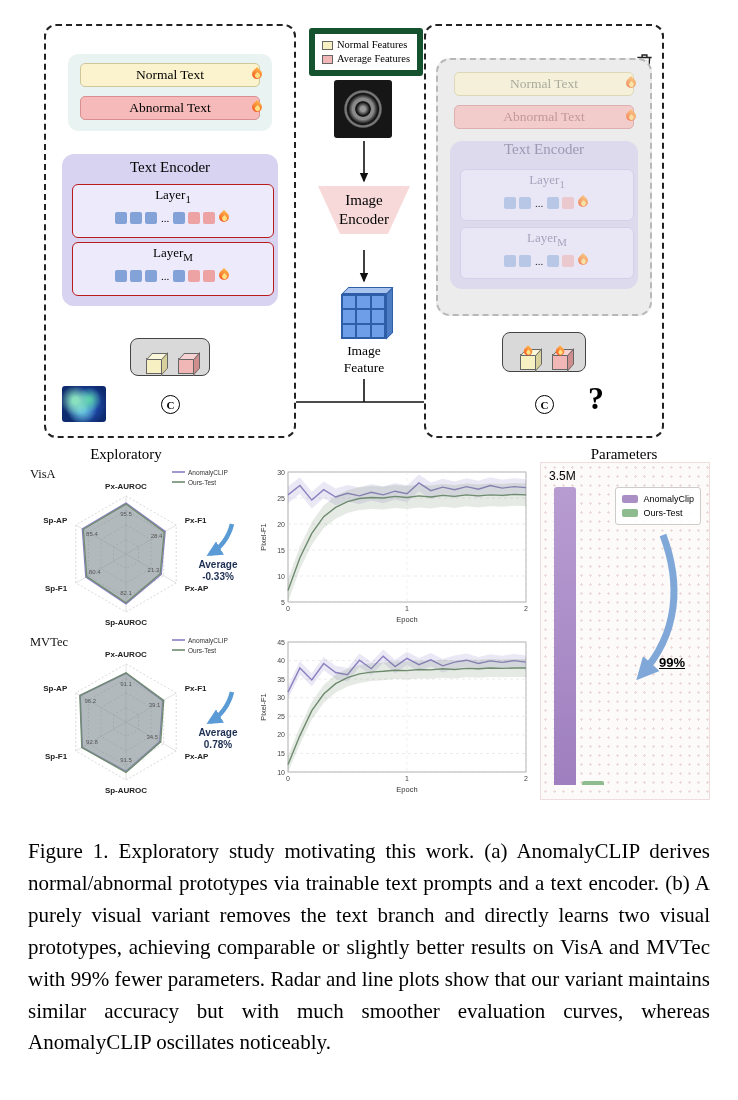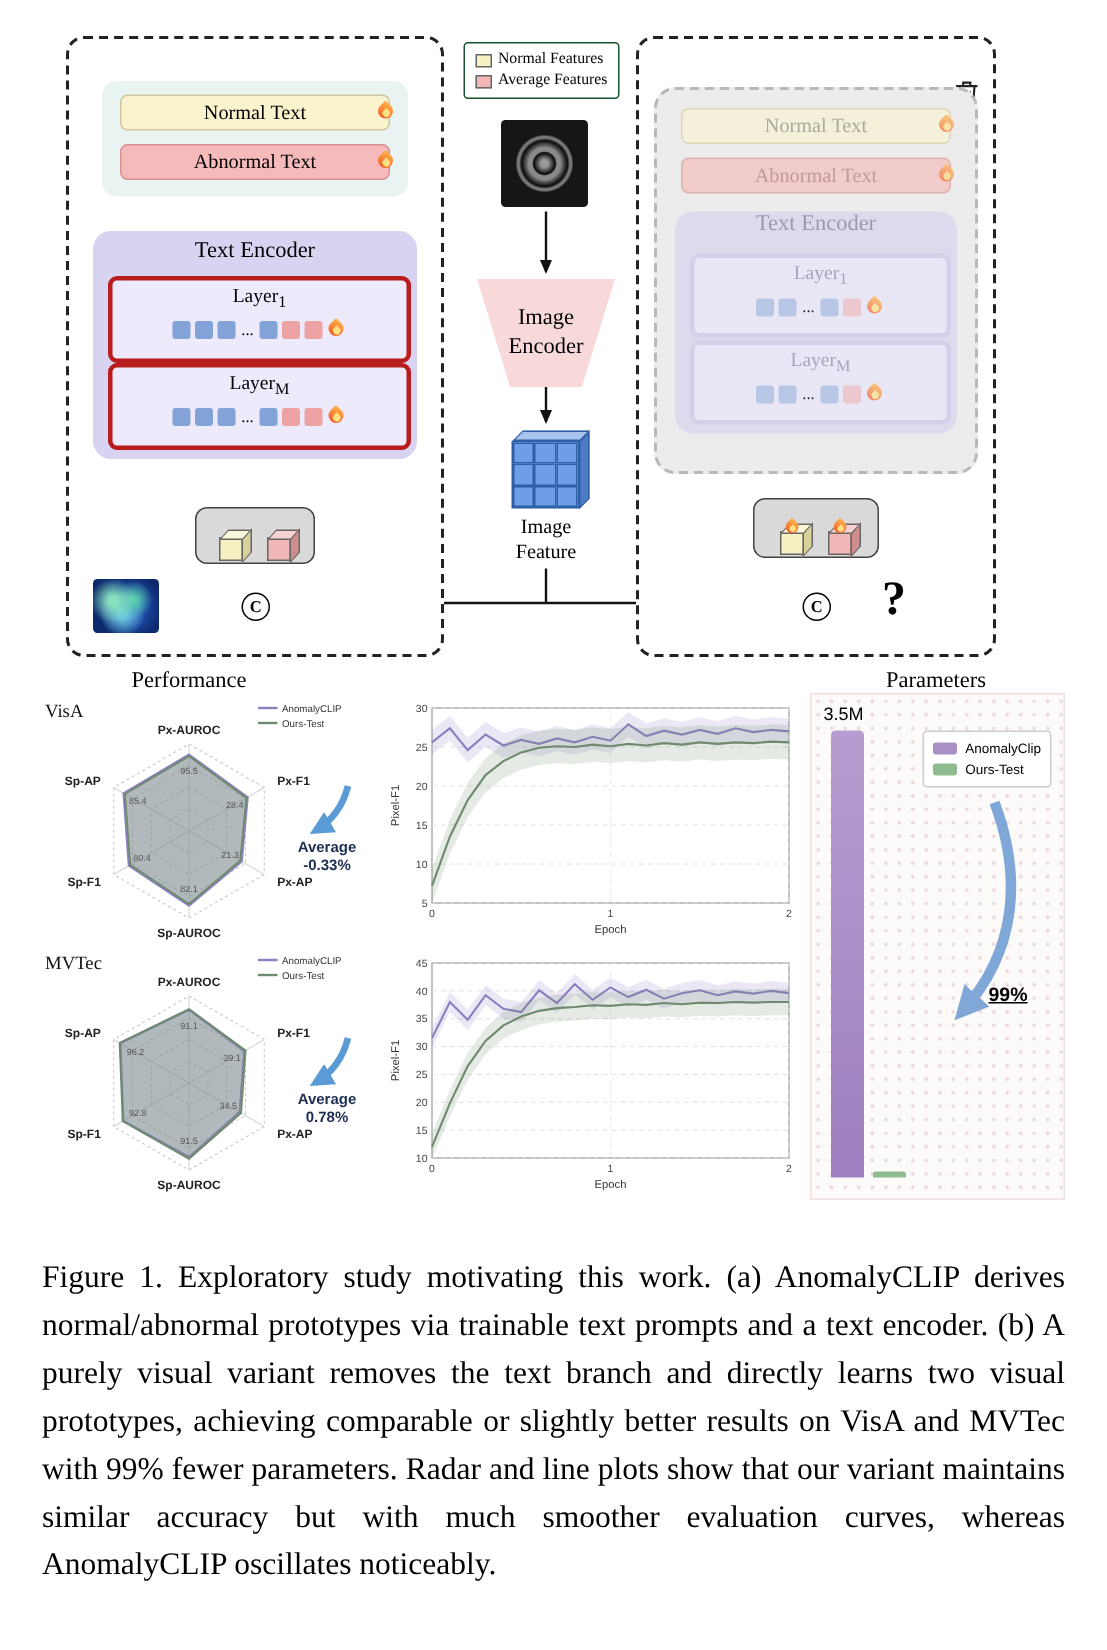--- a/index.html
+++ b/index.html
@@ -14,21 +14,21 @@
   .panel-title{position:absolute;top:5px;left:0;right:0;text-align:center;font-weight:bold;font-size:13px;}
 
   .prompts{position:absolute;left:22px;right:22px;top:28px;background:#e9f3f1;border-radius:10px;padding:9px 12px 11px;}
   .pbar{position:relative;height:22px;border-radius:5px;text-align:center;font-size:13.5px;line-height:22px;}
   .pbar.normal{background:#fbf3cd;border:1px solid #cfc79b;}
   .pbar.abnormal{background:#f6baba;border:1px solid #d98f8f;margin-top:9px;}
   .pbar .flame{position:absolute;right:-5px;top:4px;}
 
   .encoder{position:absolute;left:16px;right:16px;top:128px;height:152px;background:#d7d3f1;border-radius:12px;}
   .enc-title{text-align:center;font-size:15px;margin-top:5px;}
-  .layer{position:absolute;left:10px;right:4px;height:52px;background:#eceafb;border:3px solid #b91c1c;border-radius:6px;}
+  .layer{position:absolute;left:10px;right:4px;height:52px;background:#eceafb;border:1px solid #b91c1c;border-radius:6px;}
   .layer.l1{top:30px;}.layer.lM{top:88px;}
   .layer-label{text-align:center;font-size:13px;height:20px;line-height:20px;}
   .tokens{display:flex;justify-content:center;align-items:center;gap:3px;height:26px;}
   .tok{width:12px;height:12px;border-radius:2px;}
   .tok.blue{background:#83a3d8;}.tok.pink{background:#eda3a3;}
   .tokens .dots{font-size:11px;line-height:12px;margin:0 1px;}
 
   
   .flame{position:relative;display:inline-block;width:13px;height:14px;}
   .flame::before{content:"";position:absolute;left:1px;top:1px;width:10px;height:10px;background:linear-gradient(160deg,#ffb74d,#f4511e);border-radius:0 50% 50% 50%;transform:rotate(45deg);}
@@ -67,33 +67,33 @@
   .inner-b .flame{opacity:.8;}
   .encB{position:relative;margin:12px 12px 0;height:148px;background:#dbd7ef;border-radius:12px;opacity:.85;}
   .encB .enc-title{color:#8f8ca8;}
   .encB .layer{background:#e9e7f8;border-color:#cfccea;top:auto;}
   .encB .layer.l1{top:28px;}.encB .layer.lM{top:86px;}
   .encB .layer{height:50px;}
   .encB .layer-label{color:#9a97b5;}
   .encB .tok{opacity:.55;}
 
   
-  .feat-legend{position:absolute;left:309px;top:28px;background:#fff;border:1px solid #14532d;border-radius:3px;padding:4px 7px;font-size:10.5px;line-height:14px;}
+  .feat-legend{position:absolute;left:309px;top:28px;background:#fff;border:6px solid #14532d;border-radius:3px;padding:4px 7px;font-size:10.5px;line-height:14px;}
   .feat-legend .row{display:flex;align-items:center;gap:4px;}
   .sw{display:inline-block;width:11px;height:9px;border:1px solid #666;box-sizing:border-box;}
   .sw.normal{background:#f6f0c2;}
   .sw.abnormal{background:#f1b6b6;}
 
   .input-img{position:absolute;left:334px;top:80px;width:58px;height:58px;border-radius:3px;background:
     radial-gradient(circle at 50% 50%, #999 6%, #666 10%, #333 14%, transparent 16%),
     radial-gradient(circle at 50% 50%, transparent 18%, #8a8a8a 20%, #8a8a8a 26%, #5a5a5a 30%, transparent 36%),
     radial-gradient(circle at 50% 50%, transparent 38%, #777 41%, #777 44%, transparent 47%),
     #161616;}
 
-  .trapezoid{position:absolute;left:318px;top:186px;width:92px;height:72px;background:#f7d9d9;clip-path:polygon(0 0,100% 0,76% 100%,24% 100%);display:flex;flex-direction:column;align-items:center;justify-content:center;font-size:15px;line-height:19px;}
+  .trapezoid{position:absolute;left:318px;top:186px;width:92px;height:48px;background:#f7d9d9;clip-path:polygon(0 0,100% 0,76% 100%,24% 100%);display:flex;flex-direction:column;align-items:center;justify-content:center;font-size:15px;line-height:19px;}
 
   .feat3d{position:absolute;left:341px;top:294px;width:45px;height:45px;}
   .feat-top{position:absolute;left:3.5px;top:-7px;width:45px;height:7px;background:#a9c4ef;border:1px solid #2f5ea8;transform:skewX(-45deg);box-sizing:border-box;}
   .feat-side{position:absolute;right:-7px;top:-3.5px;width:7px;height:45px;background:#4c7cc4;border:1px solid #2f5ea8;transform:skewY(-45deg);box-sizing:border-box;}
   .feat-grid{display:grid;grid-template-columns:repeat(3,1fr);grid-template-rows:repeat(3,1fr);width:45px;height:45px;border:1px solid #2f5ea8;box-sizing:border-box;}
   .feat-grid .cell{background:#6f9ee8;border:1px solid #2f5ea8;}
   .feat-label{position:absolute;left:330px;top:342px;width:68px;text-align:center;font-size:13.5px;line-height:17px;}
 
   .overlay{position:absolute;left:0;top:0;pointer-events:none;}
 
@@ -294,21 +294,21 @@
           <span class="flame cube-flame"></span>
       </span>
     </div>
 
     <div class="concat concat-b">
         <span>C</span>
       </div>
     <div class="qmark">?</div>
   </div>
 
-  <div class="sec-title t-perf">Performance</div>
+  <div class="sec-title t-perf">Exploratory</div>
   <div class="sec-title t-params">Parameters</div>
 
   <svg class="chart-svg" style="left:26px;top:462px;" width="222" height="168">
       <defs>
         <marker id="bh0" markerWidth="3.5" markerHeight="3.5" refX="2.6" refY="1.75" orient="auto">
           <path d="M0,0L3.5,1.75L0,3.5Z" fill="#5b9bd5"></path>
         </marker>
       </defs>
       <path d="M100.0,77.5L112.6,84.8L112.6,99.3L100.0,106.5L87.4,99.3L87.4,84.8Z" fill="none" stroke="#c9c9c9" stroke-width="0.7" stroke-dasharray="2,2"></path>
       <path d="M100.0,63.0L125.1,77.5L125.1,106.5L100.0,121.0L74.9,106.5L74.9,77.5Z" fill="none" stroke="#c9c9c9" stroke-width="0.7" stroke-dasharray="2,2"></path>

